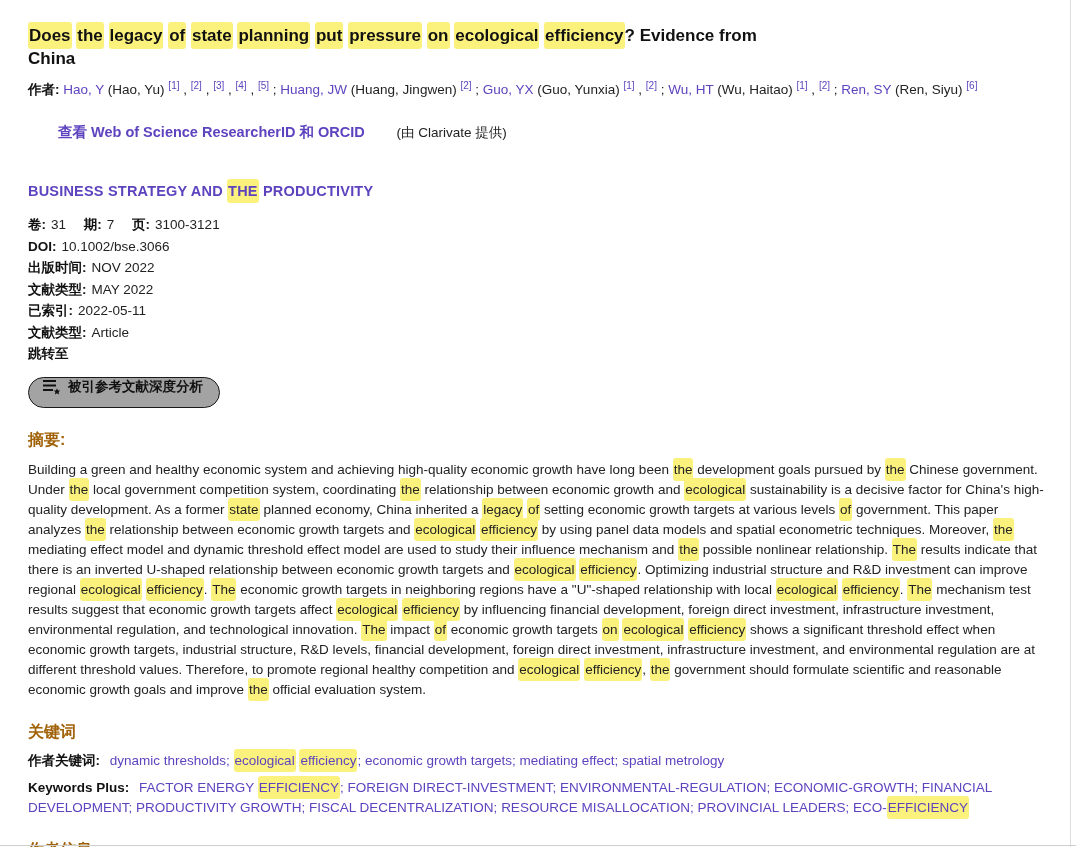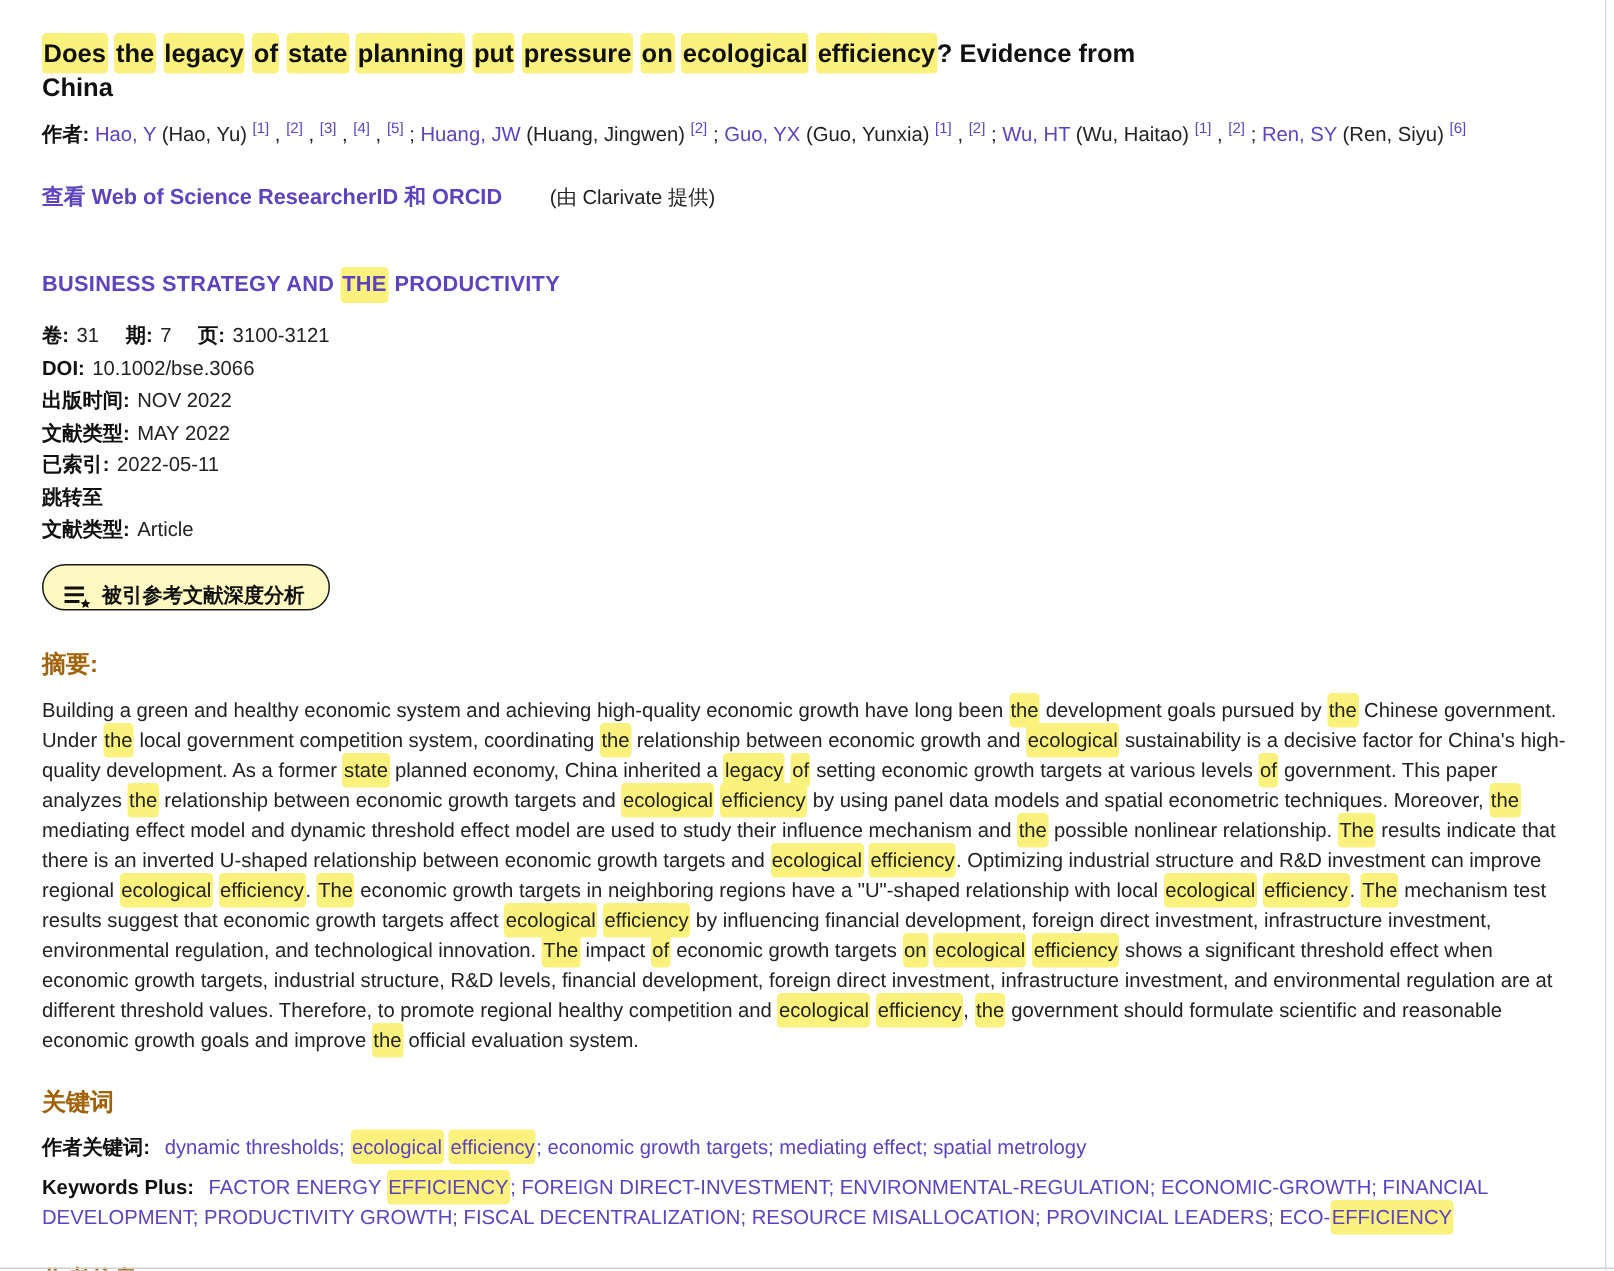--- a/index.html
+++ b/index.html
@@ -9,31 +9,31 @@
     color:#222222;font-size:13.5px;line-height:20px;
   }
   .content{position:absolute;left:28px;top:0;width:1018px;}
   .hl{background:#FBF27D;border-radius:3px;padding:4px 1px;}
   .link{color:#5E43BF;cursor:pointer;text-decoration:none;}
   .lbl{font-weight:700;color:#111;}
   .title{font-size:17px;line-height:23px;font-weight:700;color:#111;margin:24px 0 0 0;max-width:760px;}
   .authors-row{margin-top:10px;}
   .authors-row .sup{line-height:0;}
   .sup{vertical-align:super;font-size:10px;letter-spacing:0;}
-  .researcher-row{margin-top:22px;}
+  .researcher-row{margin-top:22px;margin-left:30px;}
   .link-bold{color:#5E43BF;font-weight:700;font-size:14.5px;cursor:pointer;}
   .provided{margin-left:28px;color:#222;}
   .journal{margin-top:38px;font-weight:700;font-size:14.5px;letter-spacing:.2px;}
   .meta{margin-top:13px;}
   .meta-row{line-height:21.5px;}
   .meta-row .val{margin-left:5px;font-weight:400;}
   .meta-row .pair{margin-right:14px;}
   .analyze-btn{
-    margin-top:12px;display:inline-flex;align-items:flex-end;gap:7px;
-    background:#fef9c3;border:1.6px solid #1a1a1a;border-radius:16px;
+    margin-top:12px;display:inline-flex;align-items:flex-start;gap:7px;
+    background:#a3a3a3;border:1.6px solid #1a1a1a;border-radius:16px;
     height:31px;padding:0 16px 0 13px;font-family:Liberation Mono, monospace;
     font-size:13.5px;font-weight:600;color:#111;cursor:pointer;
   }
   h2.sec{font-size:16px;line-height:24px;font-weight:700;color:#a16207;margin:20px 0 0 0;}
   .abstract{margin:8px 0 0 0;width:1016px;color:#222;}
   .kw-row{margin-top:7px;width:1016px;}
   .kw-row .lbl{margin-right:6px;}
   .right-border{position:absolute;left:1070px;top:0;width:1px;height:847px;background:#dcdcdc;}
   .bottom-border{position:absolute;left:0;top:845px;width:1076px;height:1px;background:#cfcfcf;}
   .btn-icon{flex:0 0 auto;}
@@ -69,24 +69,24 @@
     <div class="meta-row">
       <span class="lbl">出版时间:</span><span class="val">NOV 2022</span>
     </div>
     <div class="meta-row">
       <span class="lbl">文献类型:</span><span class="val">MAY 2022</span>
     </div>
     <div class="meta-row">
       <span class="lbl">已索引:</span><span class="val">2022-05-11</span>
     </div>
     <div class="meta-row">
-      <span class="lbl">跳转至</span>
+      <span class="lbl">文献类型:</span><span class="val">Article</span>
     </div>
     <div class="meta-row">
-      <span class="lbl">文献类型:</span><span class="val">Article</span>
+      <span class="lbl">跳转至</span>
     </div>
   </div>
 
   <button class="analyze-btn">
     <svg class="btn-icon" width="19" height="17" viewBox="0 0 19 17">
       <line x1="1" y1="3" x2="14" y2="3" stroke="#111" stroke-width="2"></line>
       <line x1="1" y1="7.5" x2="14" y2="7.5" stroke="#111" stroke-width="2"></line>
       <line x1="1" y1="12" x2="11" y2="12" stroke="#111" stroke-width="2"></line>
       <path d="M15 10.2 L16 12.4 L18.3 12.6 L16.6 14.1 L17.1 16.4 L15 15.2 L12.9 16.4 L13.4 14.1 L11.7 12.6 L14 12.4 Z" fill="#111"></path>
     </svg>

